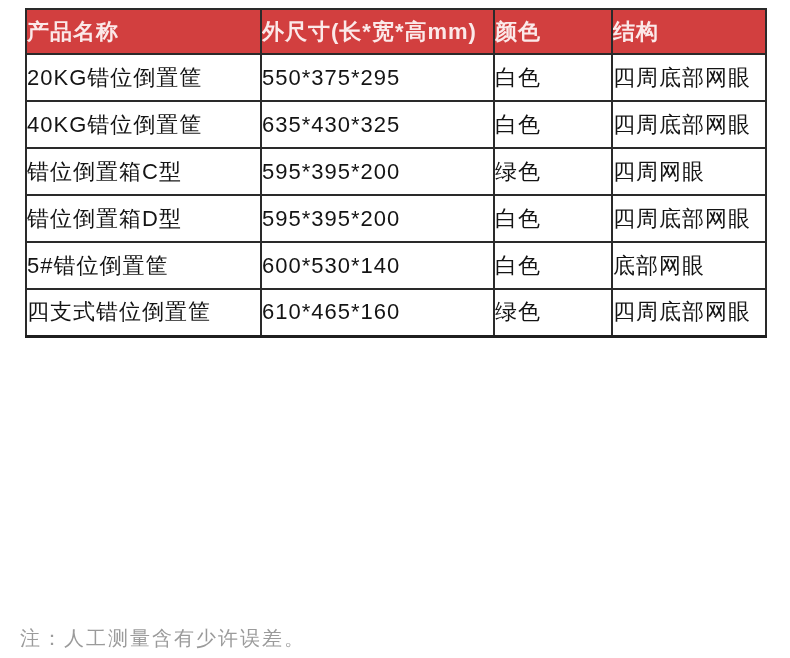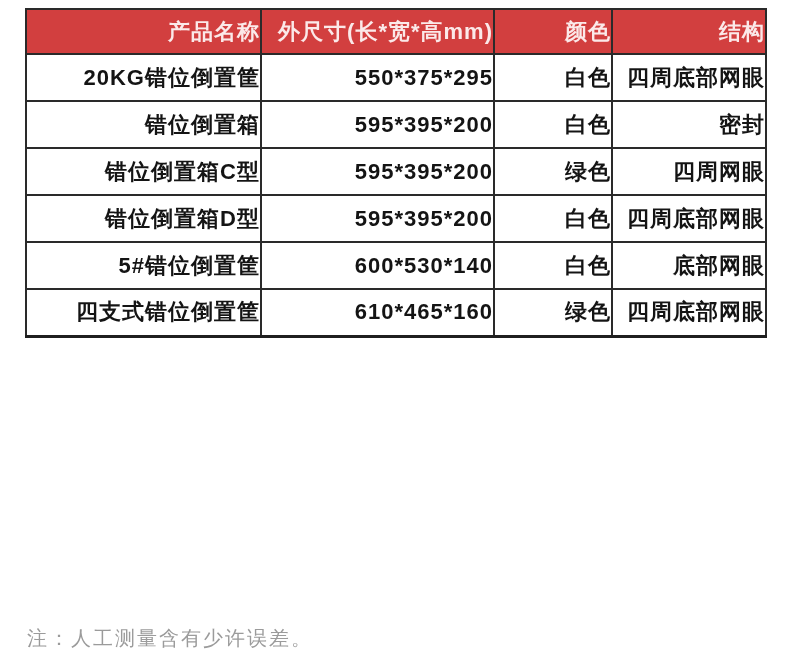--- a/index.html
+++ b/index.html
@@ -22,47 +22,47 @@
     width: 740px;
     border-collapse: collapse;
     table-layout: fixed;
     background: #ffffff;
     border: 2px solid #1f1f1f;
     border-bottom-width: 3px;
   }
   table.spec-table th,
   table.spec-table td {
     border: 2px solid #2a2a2a;
-    text-align: right;
+    text-align: left;
     vertical-align: middle;
     overflow: hidden;
     white-space: nowrap;
   }
   table.spec-table th {
     height: 45px;
     background: #d23f3f;
     color: #fbe9e9;
     font-size: 22px;
     font-weight: bold;
     letter-spacing: 1px;
   }
   table.spec-table td {
     height: 47px;
     color: #141414;
     font-size: 22px;
-    font-weight: bold;
+    font-weight: normal;
     letter-spacing: 1px;
   }
   col.c1 { width: 235px; }
   col.c2 { width: 233px; }
   col.c3 { width: 118px; }
   col.c4 { width: 154px; }
   .note {
     position: absolute;
-    left: 27px;
+    left: 20px;
     top: 625px;
     font-size: 20px;
     color: #9b9b9b;
     letter-spacing: 2px;
   }
 </style>
 </head>
 <body>
 
 <div class="page">
@@ -83,24 +83,24 @@
       </tr>
     </thead>
     <tbody>
       <tr>
         <td>20KG错位倒置筐</td>
         <td>550*375*295</td>
         <td>白色</td>
         <td>四周底部网眼</td>
       </tr>
       <tr>
-        <td>错位倒置箱</td>
-        <td>595*395*200</td>
+        <td>40KG错位倒置筐</td>
+        <td>635*430*325</td>
         <td>白色</td>
-        <td>密封</td>
+        <td>四周底部网眼</td>
       </tr>
       <tr>
         <td>错位倒置箱C型</td>
         <td>595*395*200</td>
         <td>绿色</td>
         <td>四周网眼</td>
       </tr>
       <tr>
         <td>错位倒置箱D型</td>
         <td>595*395*200</td>

